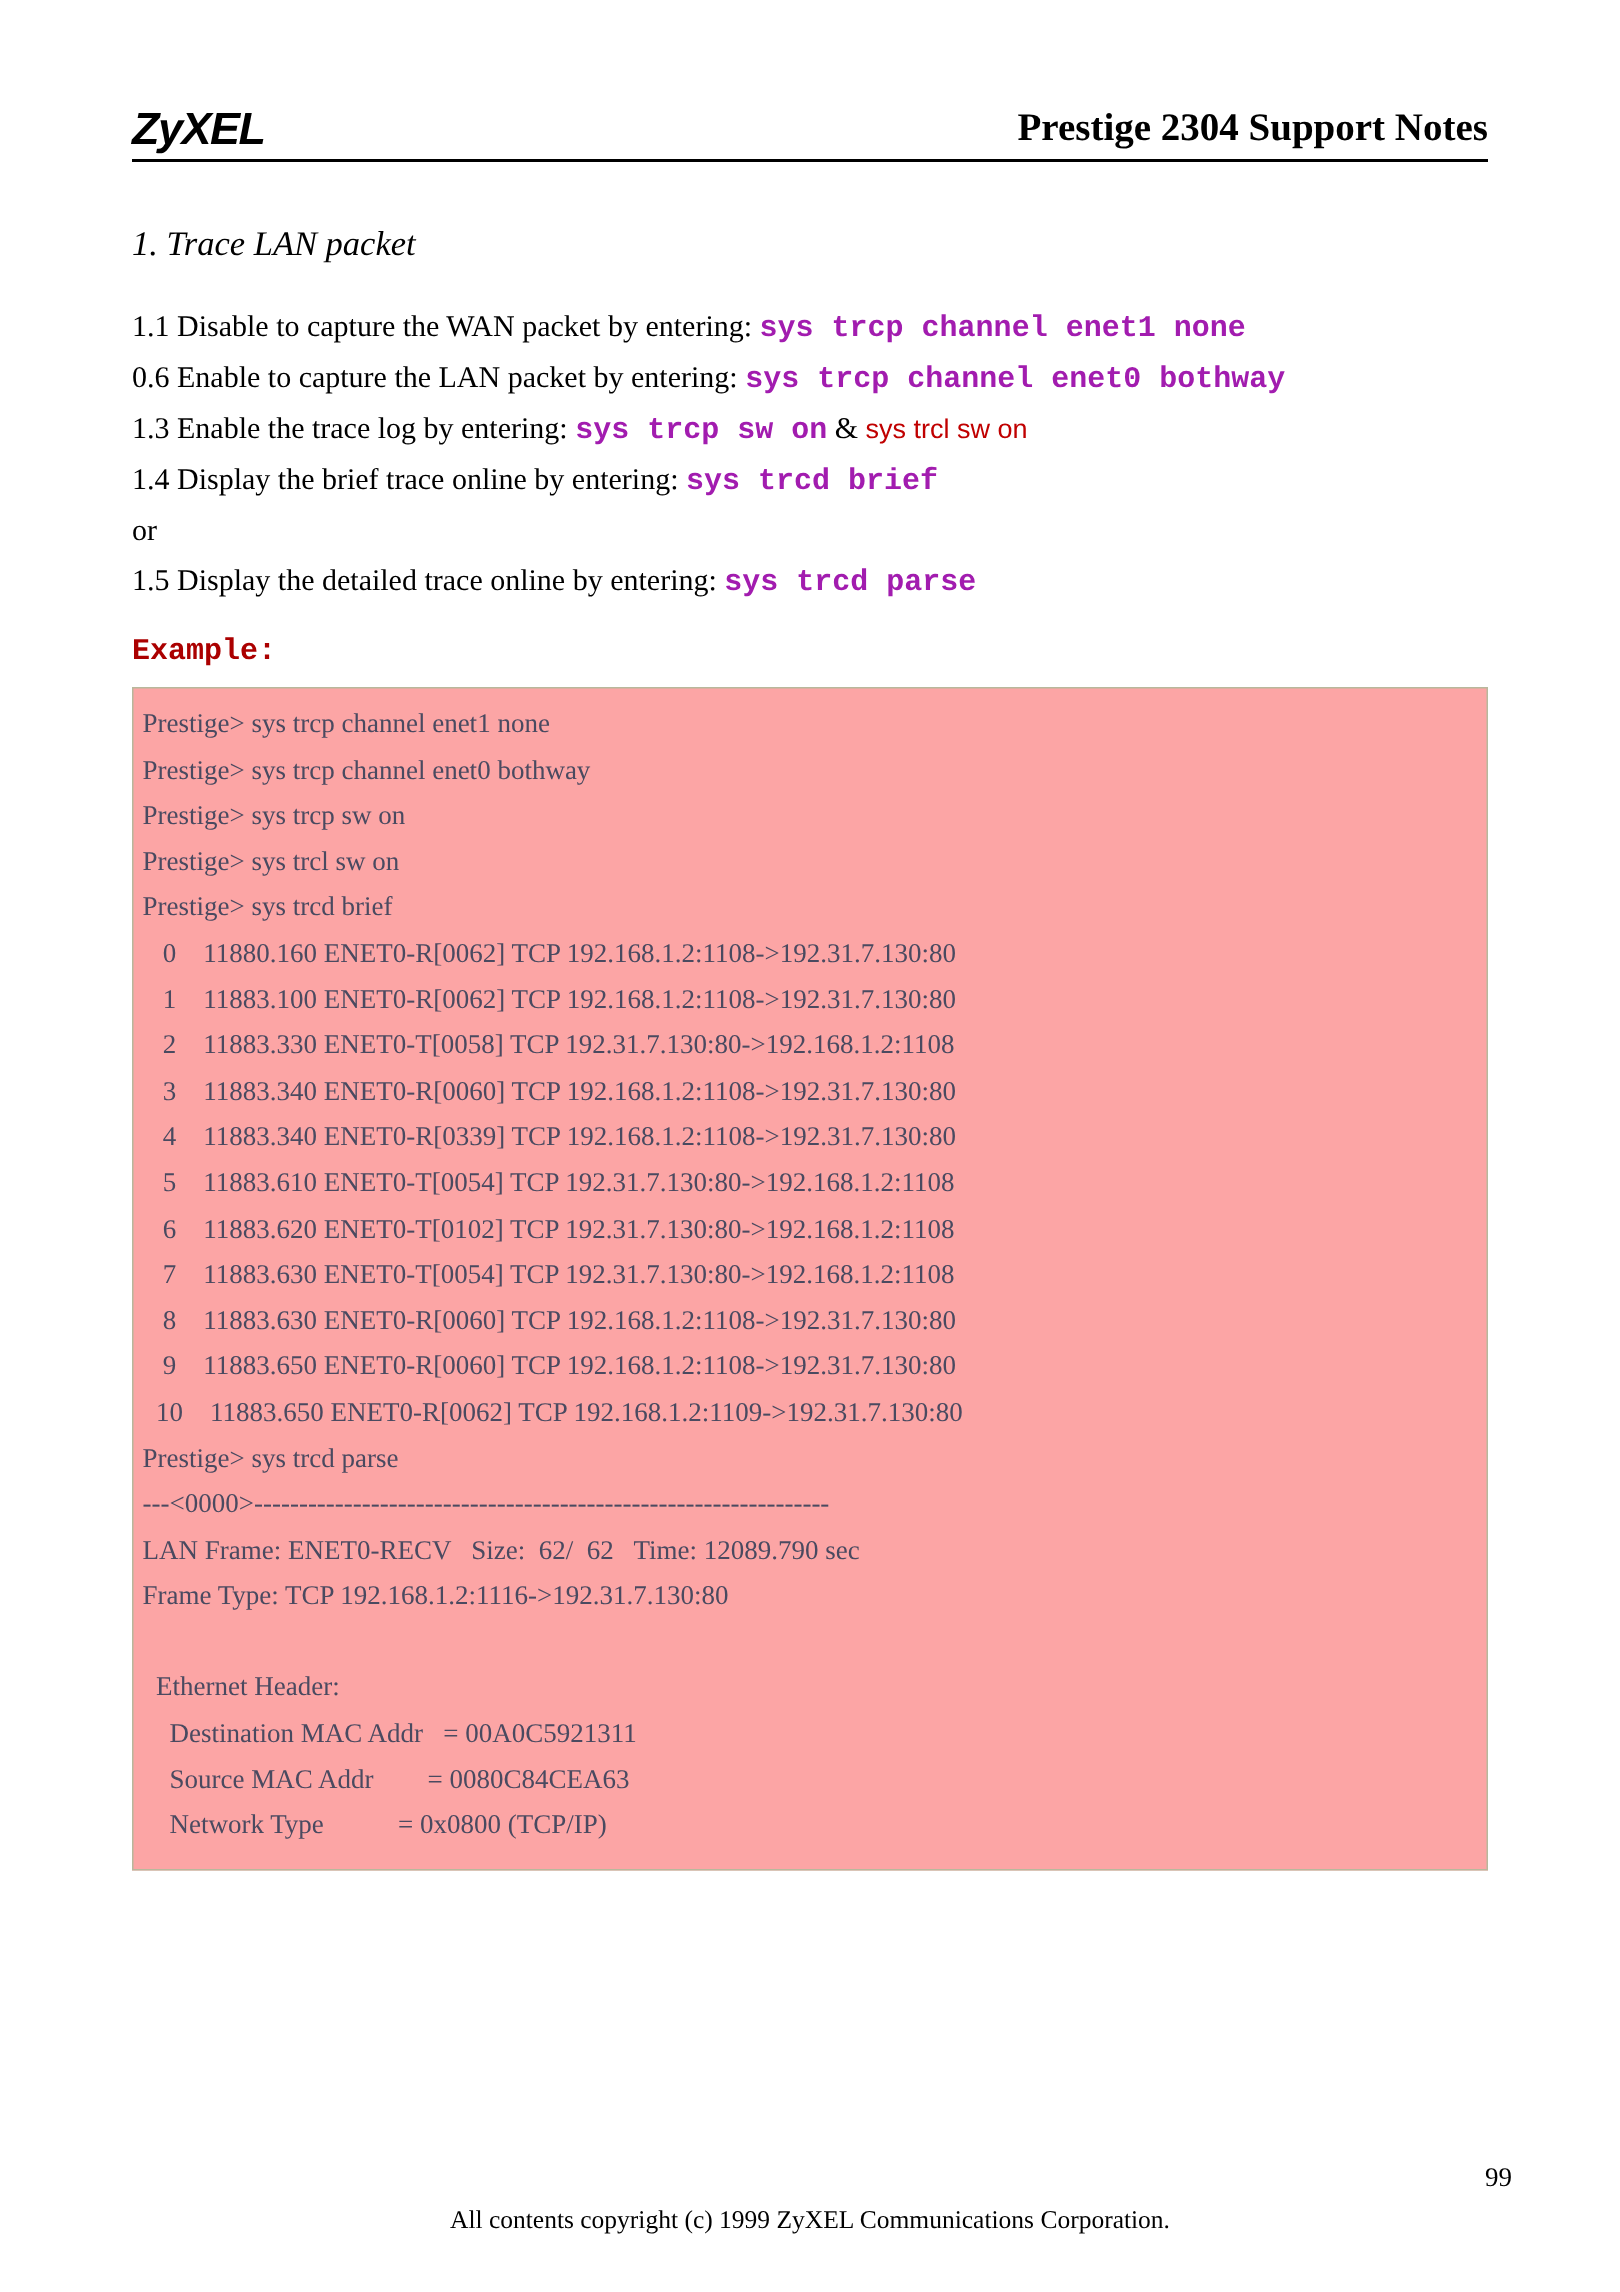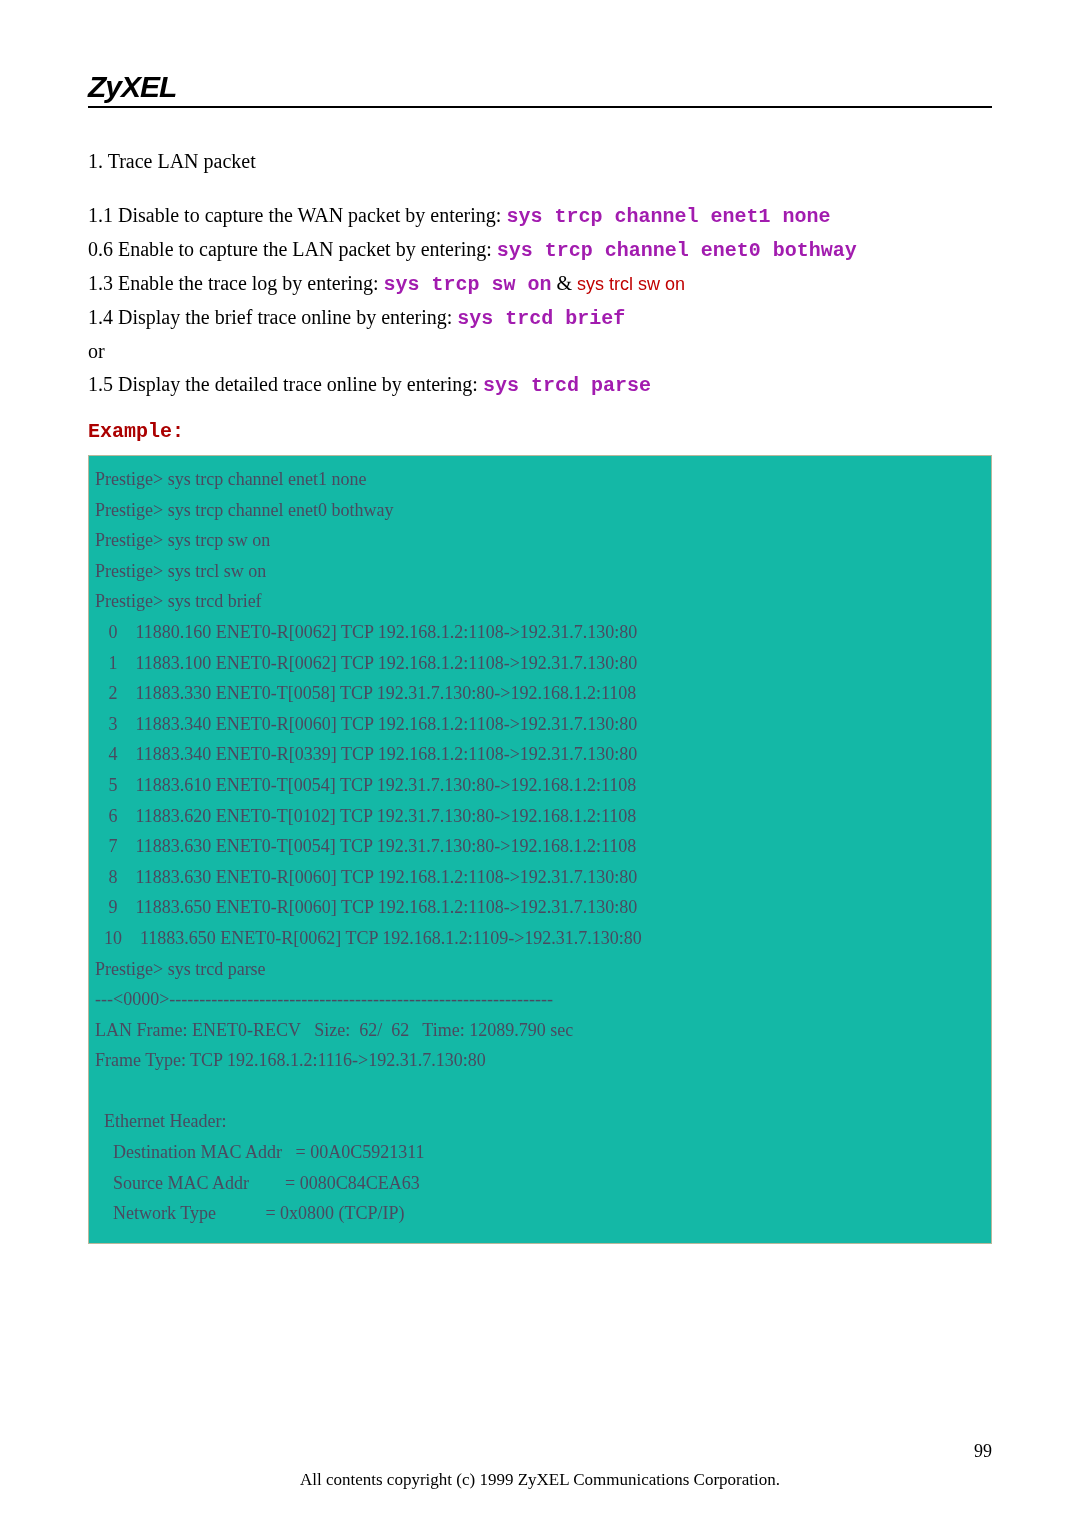--- a/index.html
+++ b/index.html
@@ -25,69 +25,71 @@
     font-weight: 900;
     font-style: italic;
     font-size: 30px;
     letter-spacing: -1px;
   }
   .doc-title {
     font-size: 26px;
     font-weight: bold;
   }
   .section-title {
-    font-size: 20px;
+    font-size: 23px;
     margin-bottom: 28px;
+    font-style: italic;
   }
   .body-text {
     font-size: 20px;
     margin-bottom: 4px;
     line-height: 1.45;
   }
   .cmd { font-family: "Courier New", monospace; color: #a21caf; font-weight: bold; }
   .cmd-sans { font-family: Arial, Helvetica, sans-serif; color: #c00000; font-weight: normal; font-size: 18px; }
   .example-label {
     font-family: "Courier New", monospace;
     color: #ab0000;
     font-weight: bold;
     font-size: 20px;
     margin-top: 20px;
     margin-bottom: 12px;
   }
   .code-block {
     border: 1px solid #b8b89c;
-    background: #14b8a6;
+    background: #fca5a5;
     padding: 8px 6px 14px 6px;
     font-family: "Times New Roman", Times, serif;
     font-size: 18px;
     color: #4a4a60;
     line-height: 1.7;
     white-space: pre;
     overflow: hidden;
   }
   .footer-pagenum {
     position: absolute;
     bottom: 66px;
-    right: 88px;
+    right: 72px;
     font-size: 18px;
   }
   .footer-copyright {
     position: absolute;
     bottom: 38px;
     left: 0;
     width: 100%;
     text-align: center;
     font-size: 17px;
   }
 </style>
 </head>
 <body>
 
 <div class="header">
   <div class="logo">ZyXEL</div>
+  <div class="doc-title">Prestige 2304 Support Notes</div>
 </div>
 
 <div class="section-title">1. Trace LAN packet</div>
 
 <div class="body-text">
   <span>1.1 Disable to capture the WAN packet by entering: </span><span class="cmd">sys trcp channel enet1 none</span>
 </div>
 <div class="body-text">
   <span>0.6 Enable to capture the LAN packet by entering: </span><span class="cmd">sys trcp channel enet0 bothway</span>
 </div>

